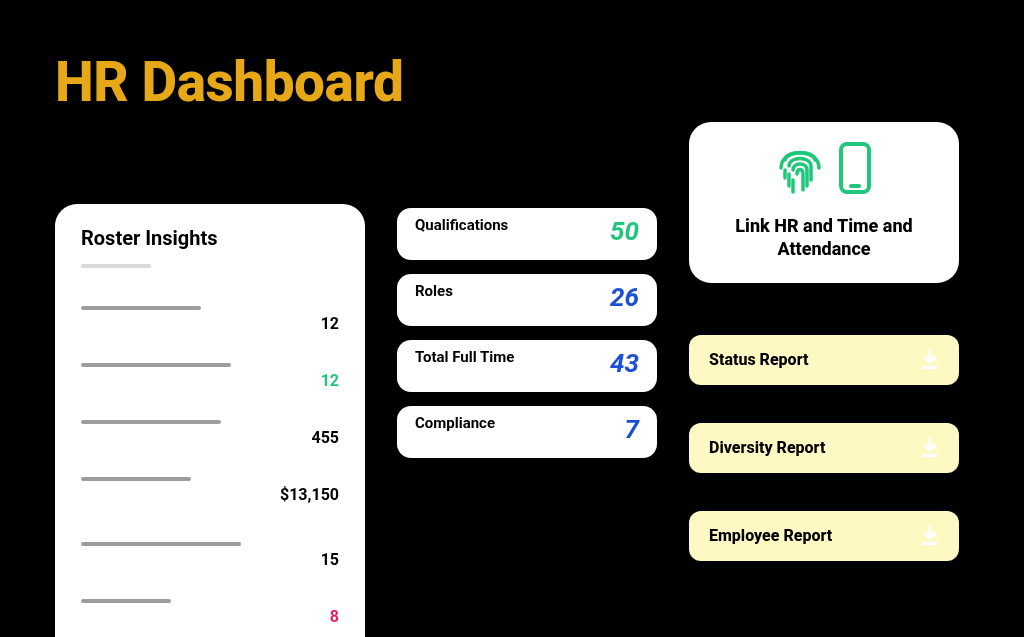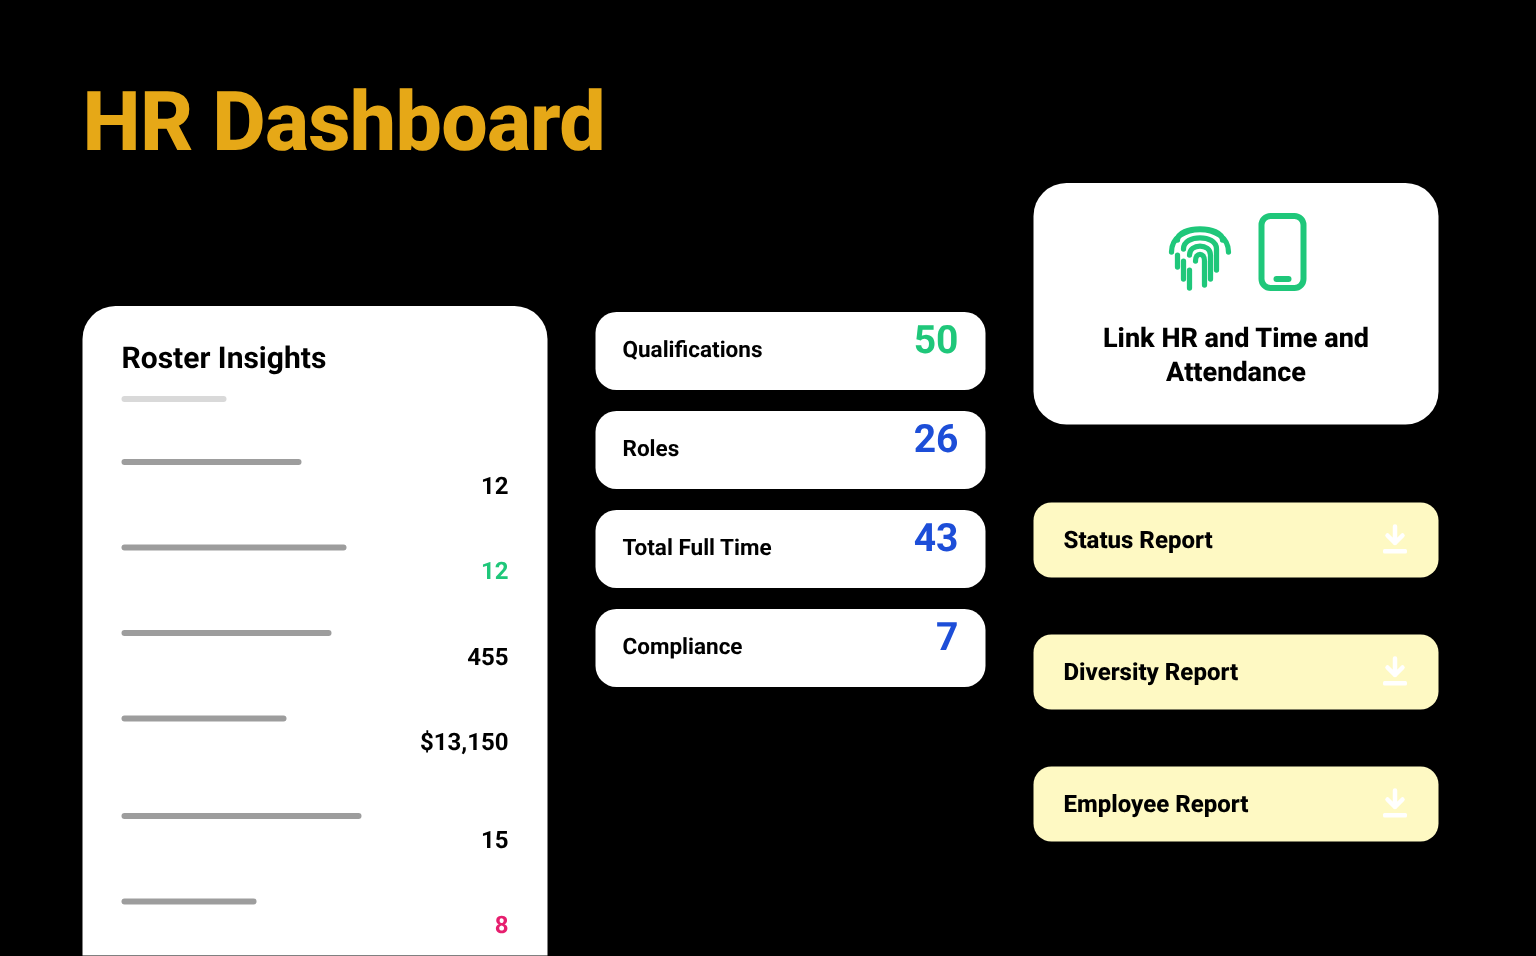--- a/index.html
+++ b/index.html
@@ -72,32 +72,33 @@
     display: flex;
     flex-direction: column;
     gap: 14px;
     width: 260px;
     margin-top: 4px;
   }
   .pill {
     background: #fff;
     border-radius: 14px;
     height: 52px;
-    padding: 18px 18px;
-    display: flex;
-    align-items: flex-end;
+    padding: 8px 18px;
+    display: flex;
+    align-items: flex-start;
     justify-content: space-between;
   }
   .pill-label {
     font-size: 15px;
     font-weight: 700;
   }
   .pill-value {
     font-size: 26px;
     font-weight: 700;
+    font-style: italic;
   }
   .pv-green { color: #1fc77a; }
   .pv-pink  { color: #e61e6e; }
   .pv-black { color: #1d4ed8; }
   
   .right-col {
     display: flex;
     flex-direction: column;
     width: 270px;
     margin-top: -82px;

